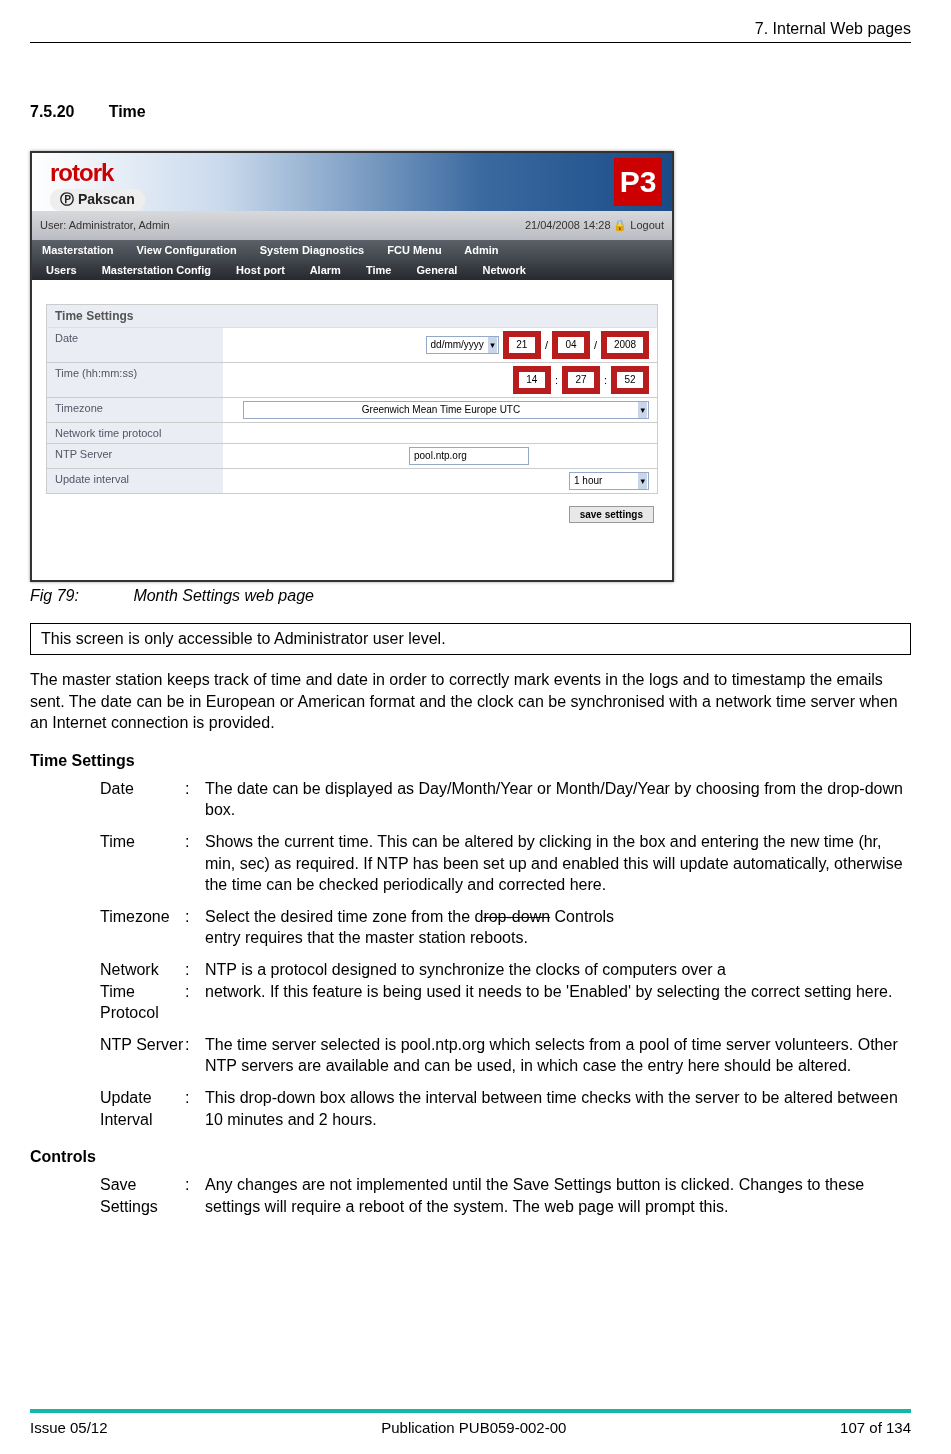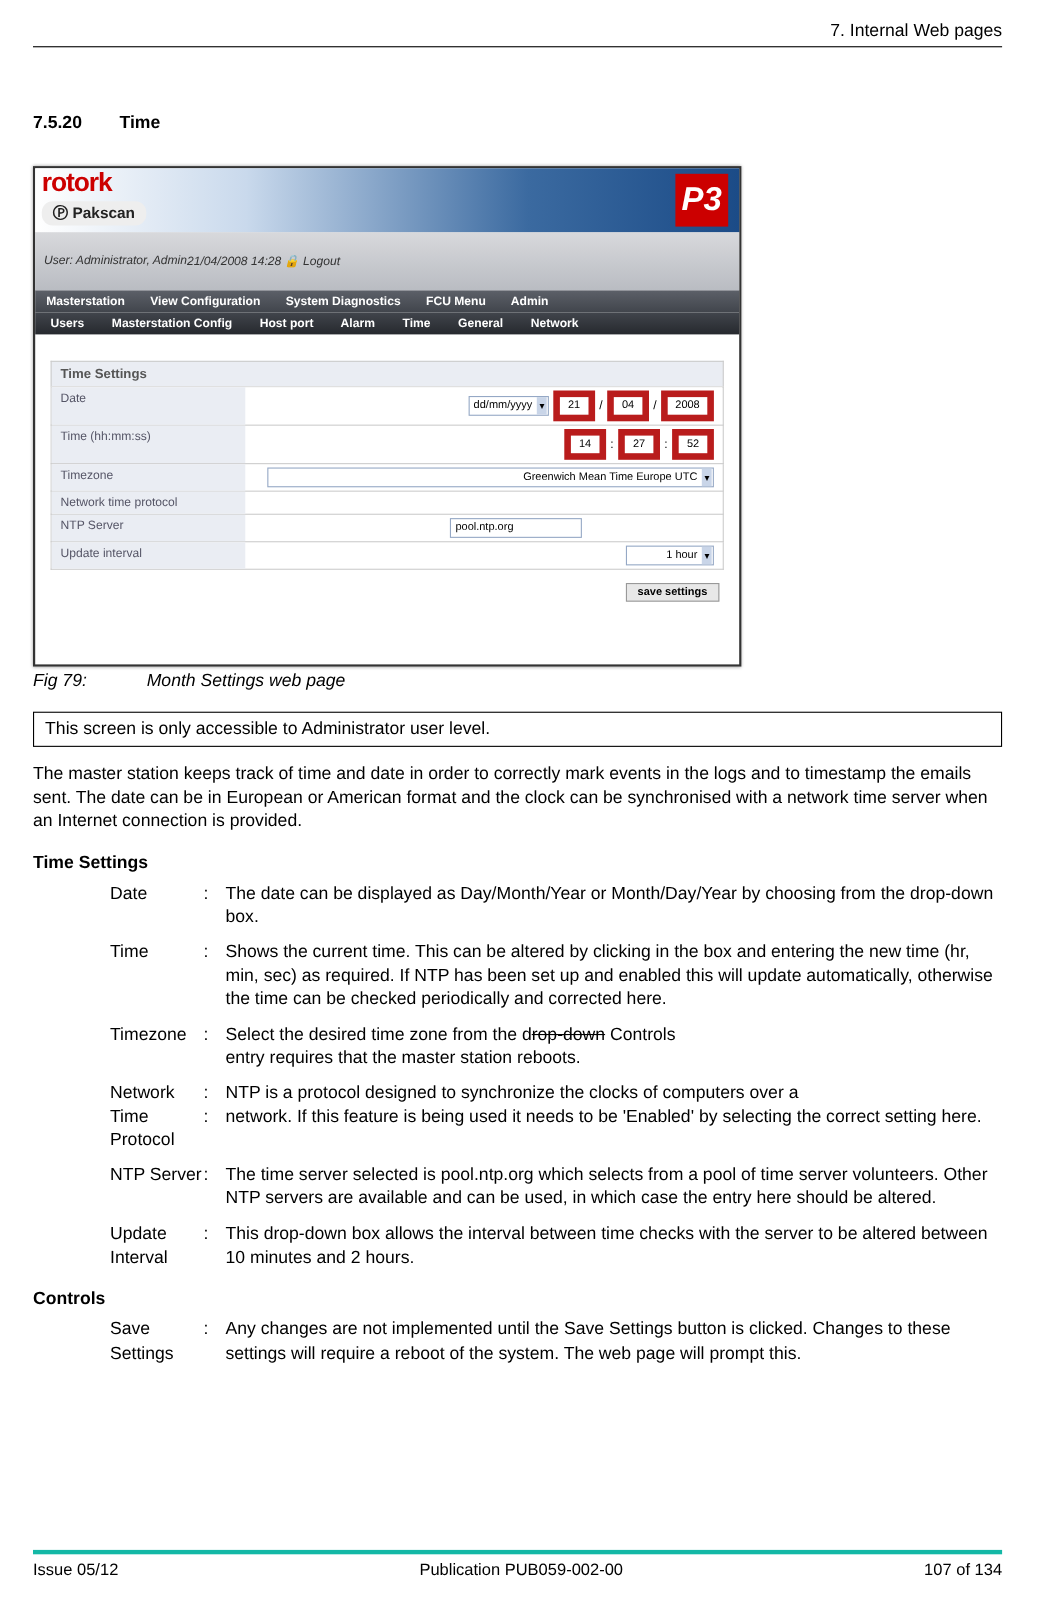--- a/index.html
+++ b/index.html
@@ -45,33 +45,32 @@
     margin: 30px 0 5px 0;
     background: #fff;
     box-shadow: 0 0 3px rgba(0,0,0,0.4);
     font-size: 11px;
   }
   .shot-banner {
     height: 58px;
     background: linear-gradient(90deg, #fff 0%, #c9d9ec 30%, #3b6aa0 70%, #1b4b87 100%);
     position: relative;
     display:flex;
-    align-items:flex-start;
-    padding-left:6px;
+    align-items:flex-end;
+    padding-left:18px;
   }
   .logo-rotork { font-family: Arial; font-weight: bold; font-size: 24px; color: #c00; letter-spacing:-1px; }
   .logo-pakscan { font-weight:bold; font-size:14px; color:#222; background:#eee; border-radius:10px; padding:2px 10px; margin-top:2px; display:inline-block;}
-  .p3box { position:absolute; right:10px; top:5px; width:48px;height:48px; background:#c00; color:#fff; display:flex;align-items:center;justify-content:center;font-size:30px;font-weight:bold; font-style:italic;}
+  .p3box { position:absolute; right:10px; top:5px; width:48px;height:48px; background:#c00; color:#fff; display:flex;align-items:center;justify-content:center;font-size:30px;font-weight:bold; }
   .userbar {
     background: linear-gradient(#d8d9dc, #b9bcc2);
-    padding: 20px 8px;
+    padding: 8px 8px;
     font-size: 11px;
     display: flex;
-    justify-content: flex-start;
-    font-style: italic;
+    justify-content: space-between;
     color: #333;
   }
   .menubar1 {
     background: linear-gradient(#5c6068, #41454c);
     color: #fff;
     padding: 4px 10px;
     font-size: 11px;
     font-weight: bold;
   }
   .menubar1 span { margin-right: 20px; }
@@ -215,36 +214,36 @@
         <div class="row-label">Time (hh:mm:ss)</div>
         <div class="row-val">
           <span class="numin">14</span> :
           <span class="numin">27</span> :
           <span class="numin">52</span>
         </div>
       </div>
       <div class="panel-row">
         <div class="row-label">Timezone</div>
         <div class="row-val" style="justify-content:flex-start">
-          <span class="dd" style="flex:1;text-align:right">Greenwich Mean Time Europe UTC</span>
+          <span class="dd" style="flex:1;text-align:center">Greenwich Mean Time Europe UTC</span>
         </div>
       </div>
       <div class="panel-row">
         <div class="row-label">Network time protocol</div>
       </div>
       <div class="panel-row">
         <div class="row-label">NTP Server</div>
         <div class="row-val" style="justify-content:center">
           <span class="txtin">pool.ntp.org</span>
         </div>
       </div>
       <div class="panel-row">
         <div class="row-label">Update interval</div>
         <div class="row-val">
-          <span class="dd" style="min-width:60px;text-align:right">1 hour</span>
+          <span class="dd" style="min-width:60px;text-align:left">1 hour</span>
         </div>
       </div>
       <div class="savebtn-row">
         <span class="savebtn">save settings</span>
       </div>
     </div>
   </div>
 
   <div class="fig-caption">
     <span class="fig-no">Fig 79:</span>

